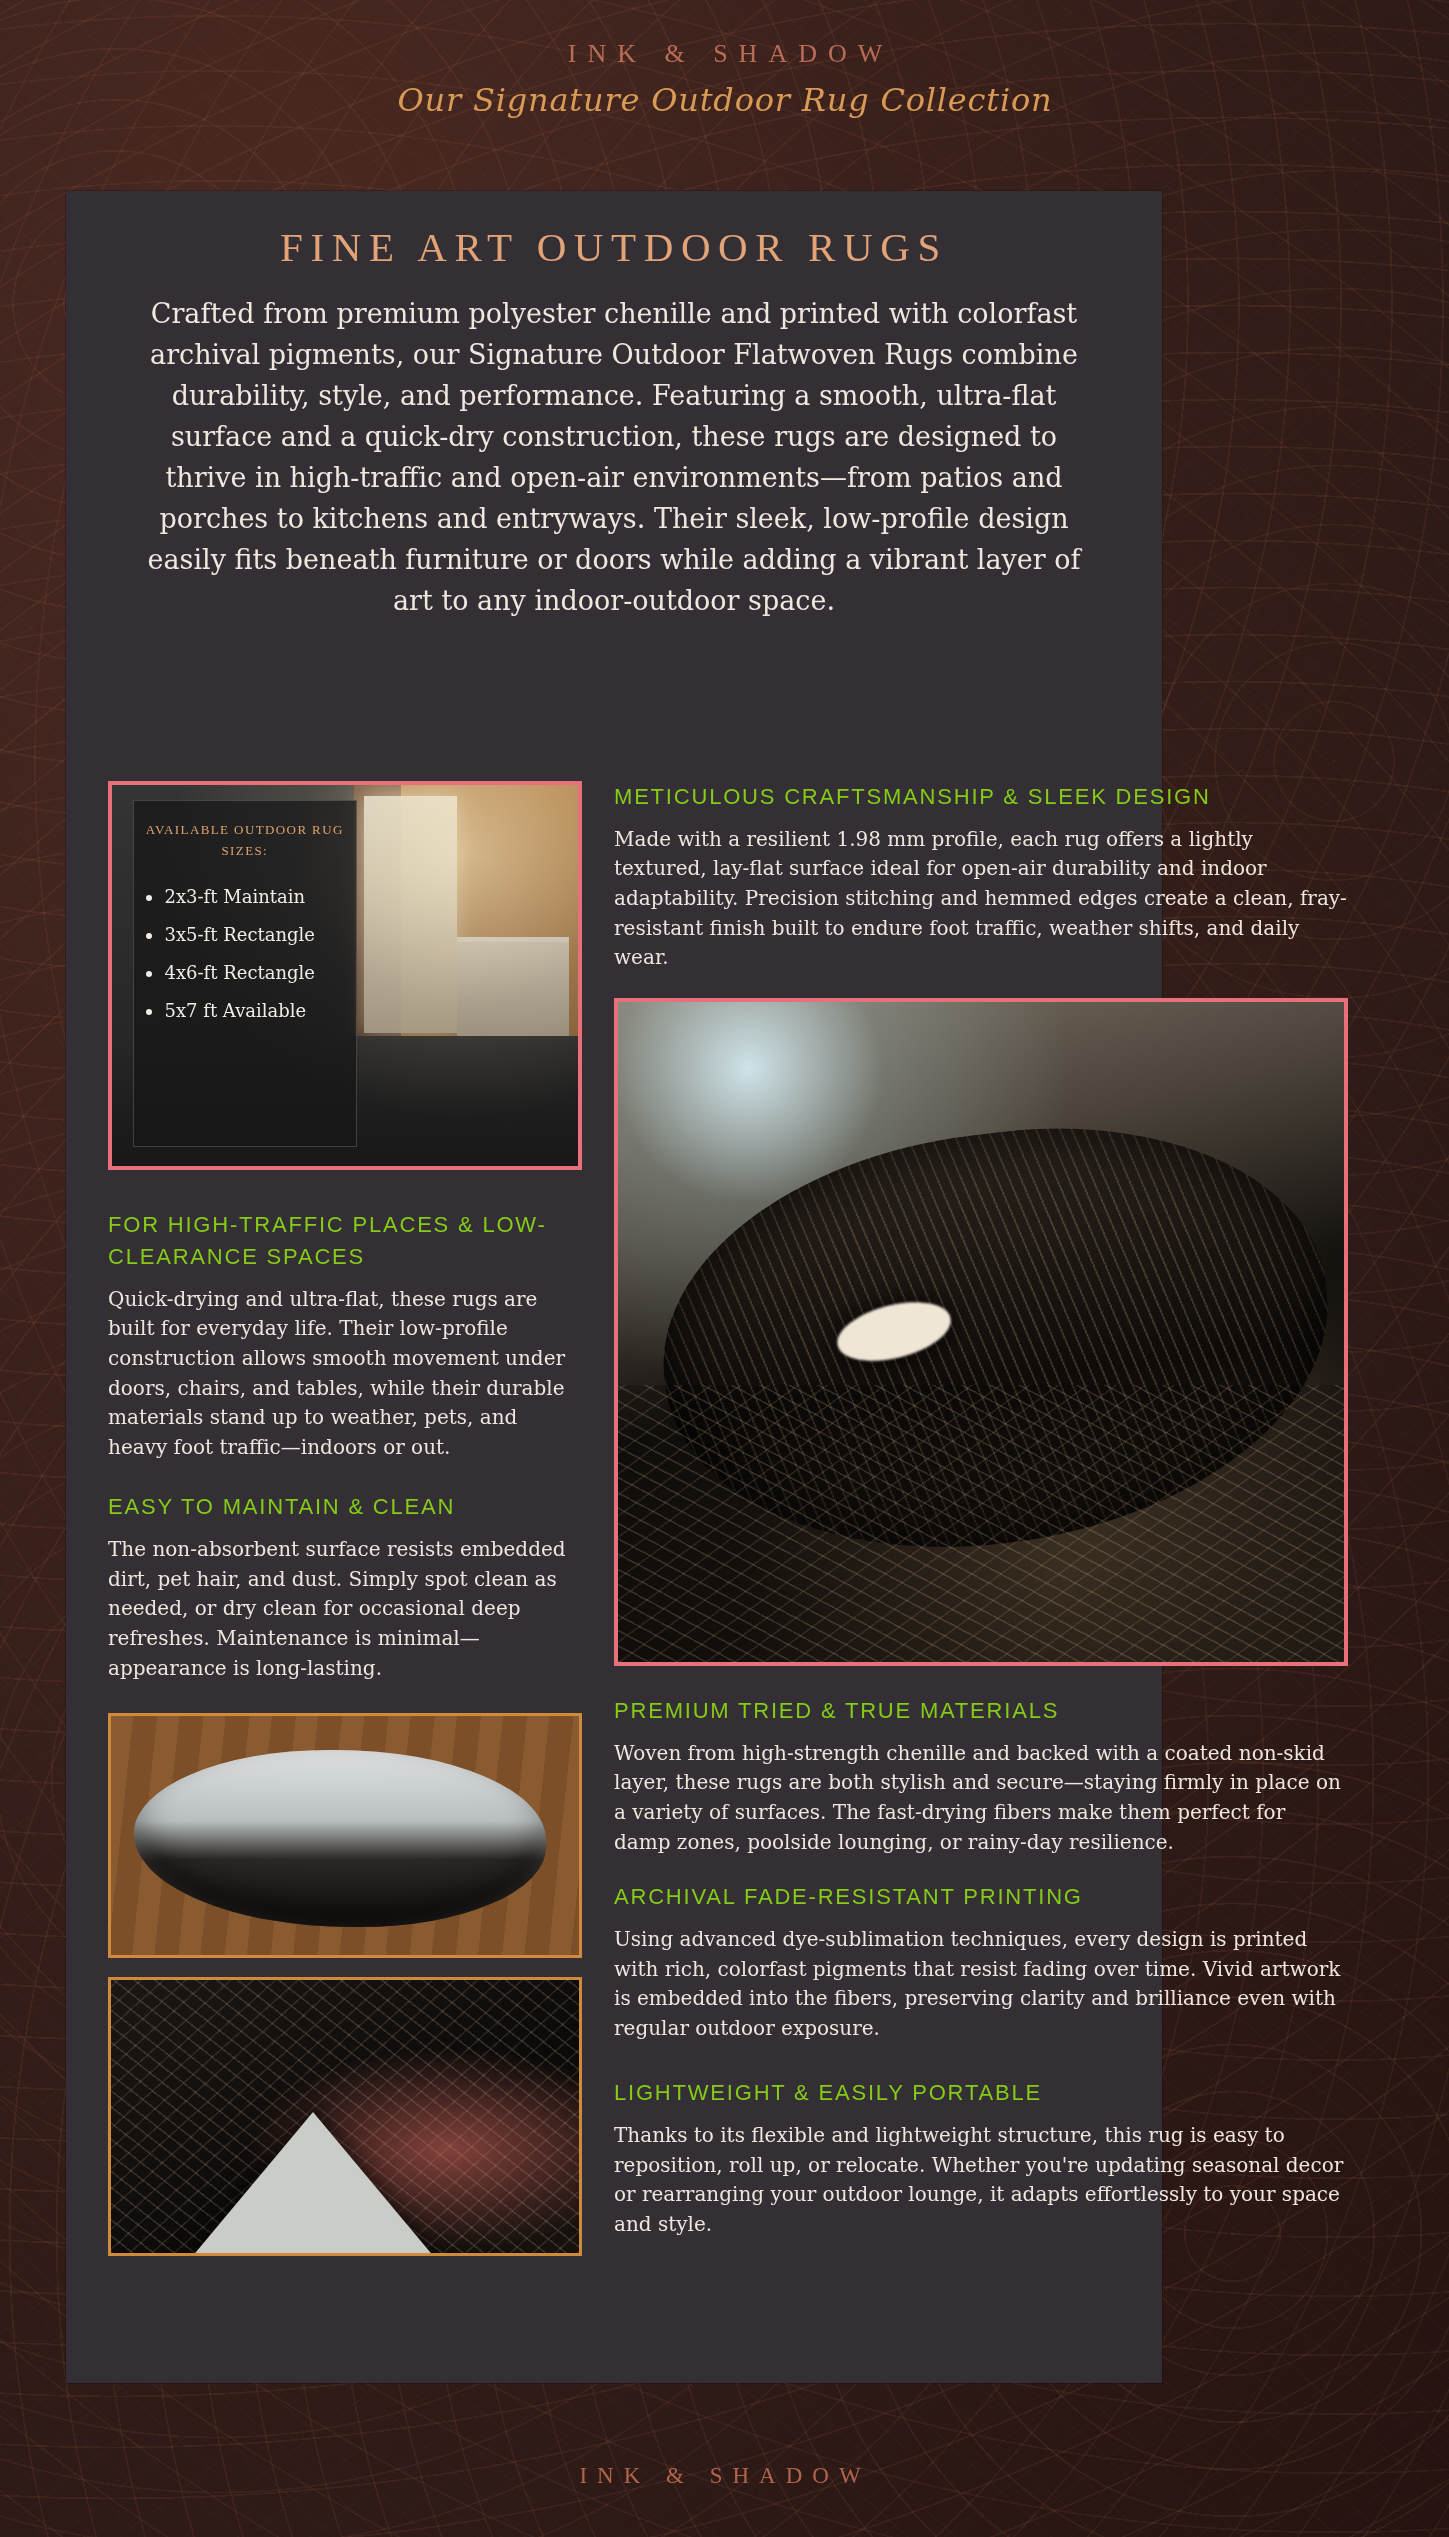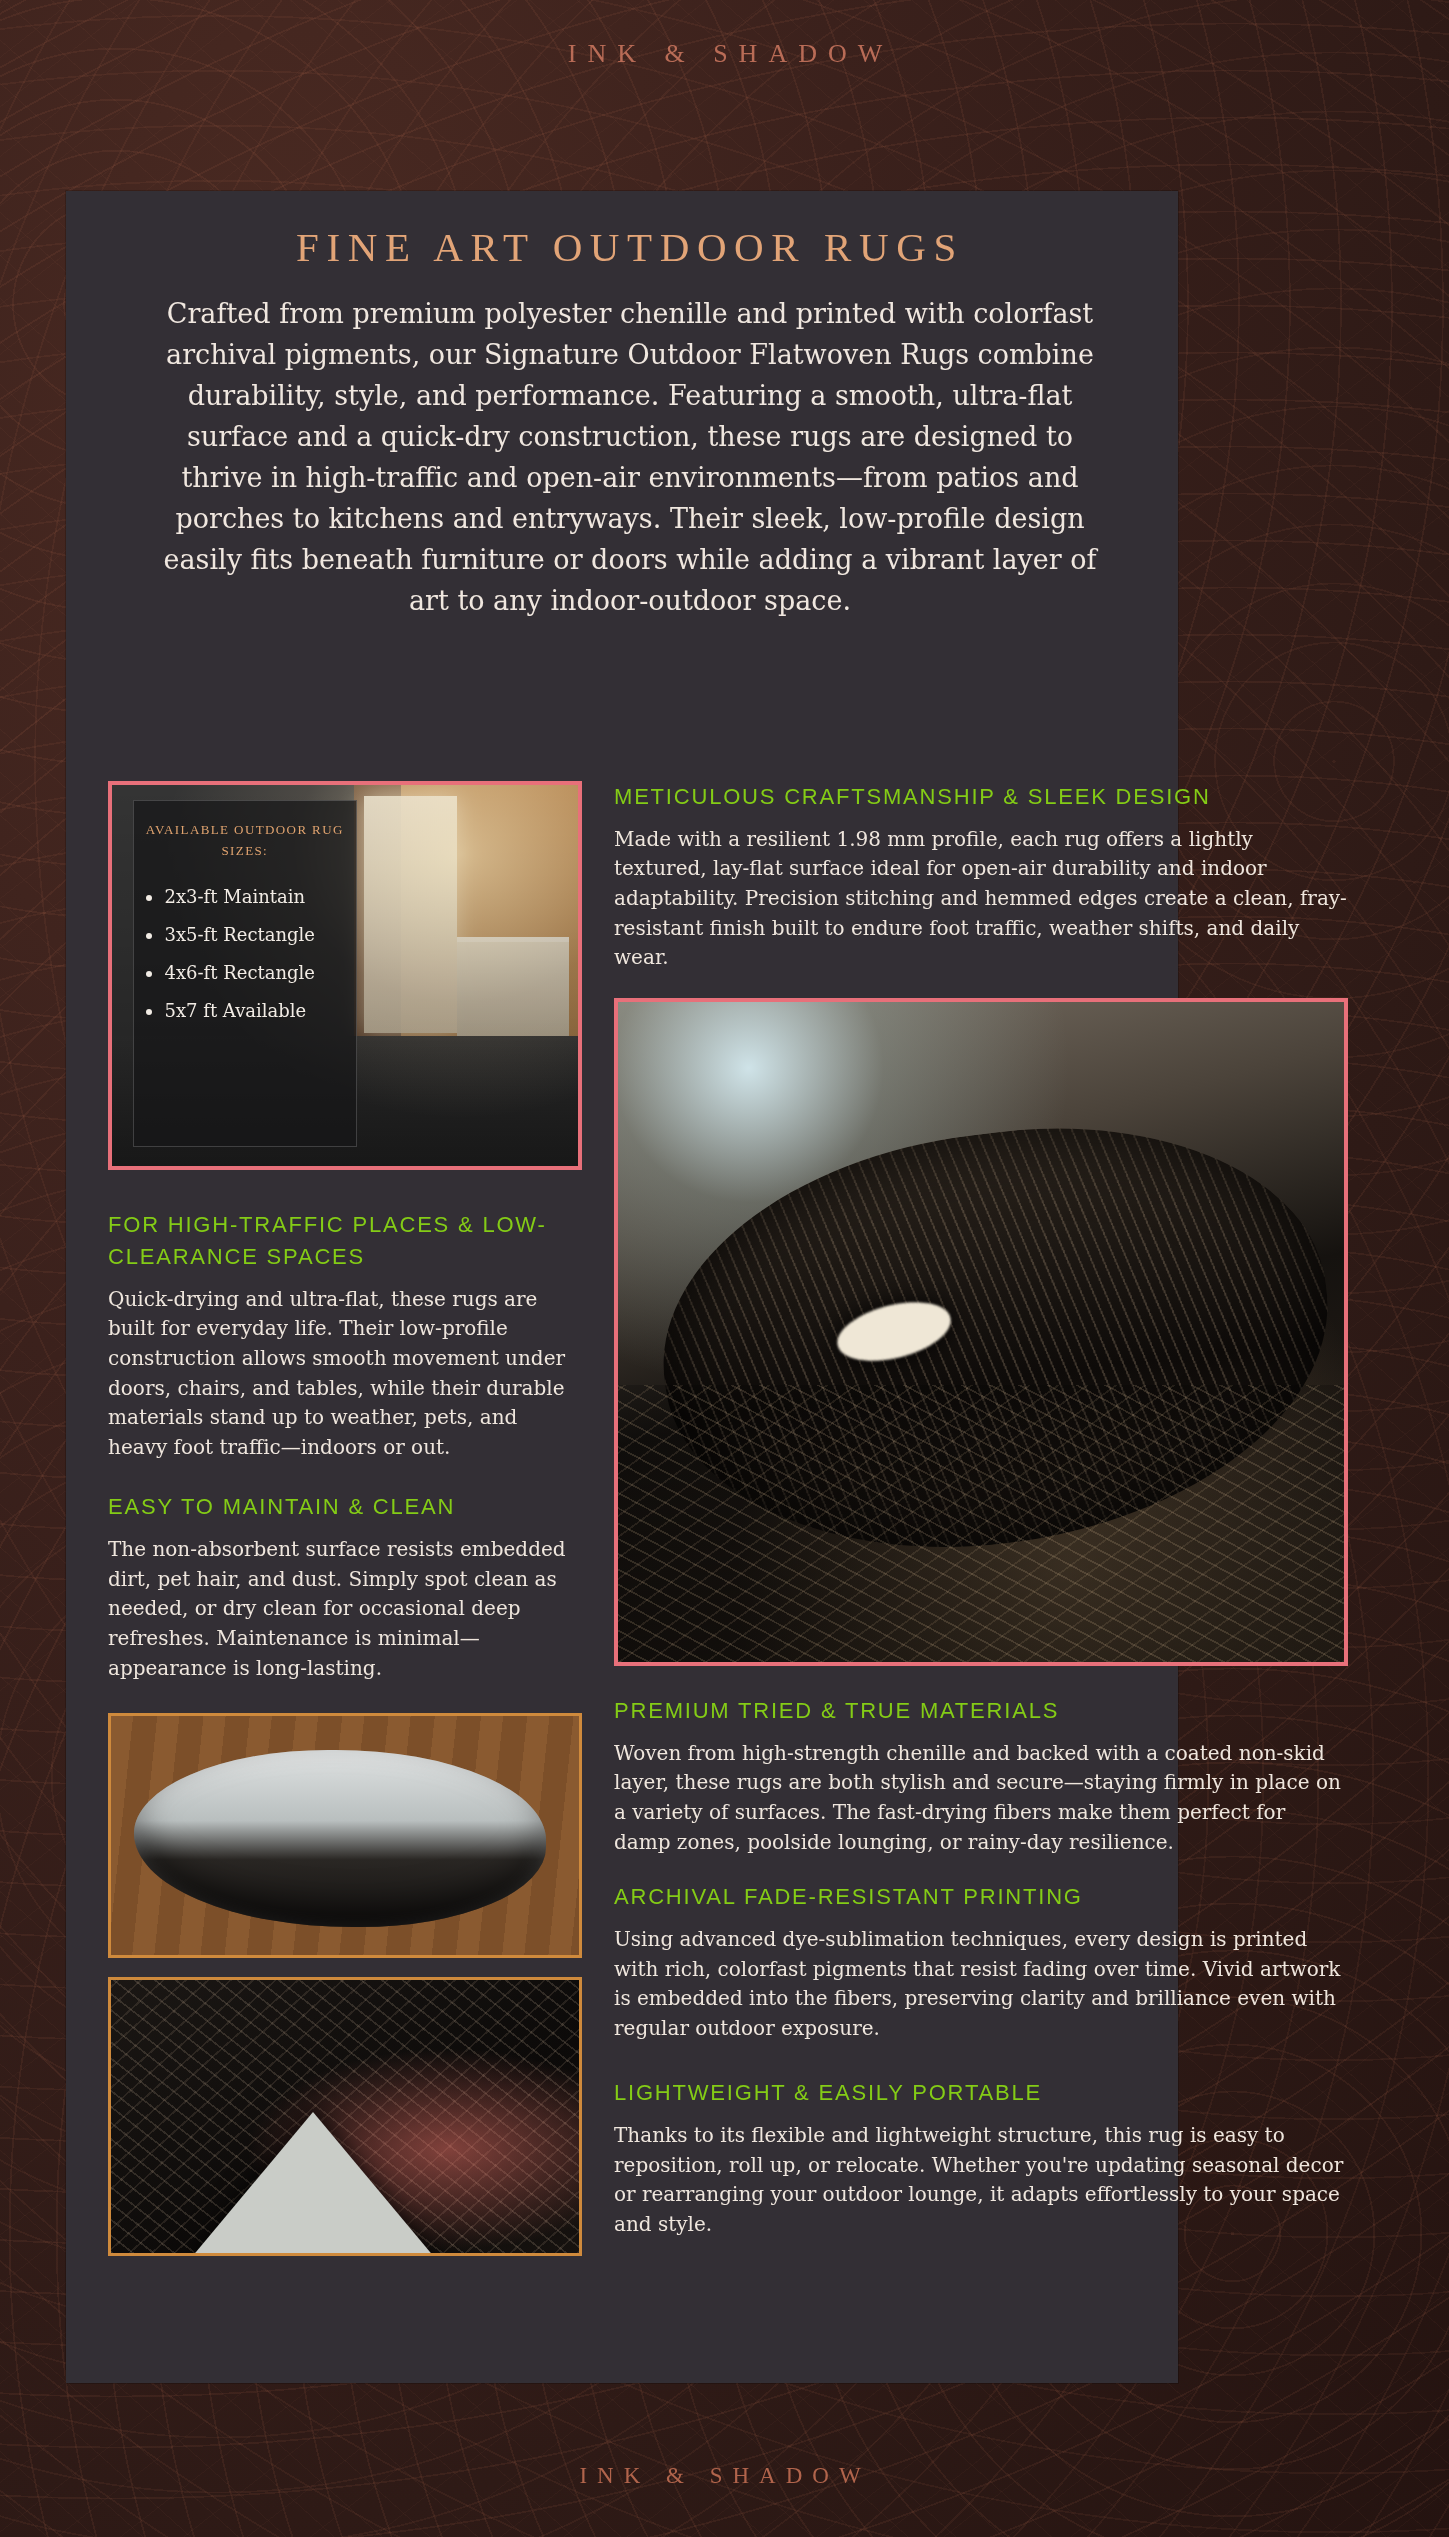--- a/index.html
+++ b/index.html
@@ -67,21 +67,20 @@
   
   .panel {
     position: absolute;
     left: 66px;
     top: 191px;
     width: 1096px;
     height: 2192px;
     background: #332f35;
     box-shadow: 0 0 0 0.8px rgba(0,0,0,0.25);
     z-index: 4;
-    padding-left: 16px;
   }
 
   .title {
     text-align: center;
     color: #e2a477;
     font-family: "Liberation Serif", serif;
     font-size: 41px;
     letter-spacing: 7.6px;
     margin-top: 32px;
     text-transform: uppercase;
@@ -319,20 +318,21 @@
     opacity: .95;
   }
 </style>
 </head>
 <body>
 
 <div class="page">
 
   <div class="header">
     <div class="brand-top">Ink &amp; Shadow</div>
+    <div class="tagline">Our Signature Outdoor Rug Collection</div>
   </div>
 
   <div class="panel">
 
     <div class="title">Fine Art Outdoor Rugs</div>
     <div class="intro">Crafted from premium polyester chenille and printed with colorfast archival pigments, our Signature Outdoor Flatwoven Rugs combine durability, style, and performance. Featuring a smooth, ultra-flat surface and a quick-dry construction, these rugs are designed to thrive in high-traffic and open-air environments—from patios and porches to kitchens and entryways. Their sleek, low-profile design easily fits beneath furniture or doors while adding a vibrant layer of art to any indoor-outdoor space.</div>
 
     <div class="cols">
 
       <div class="col-left">

